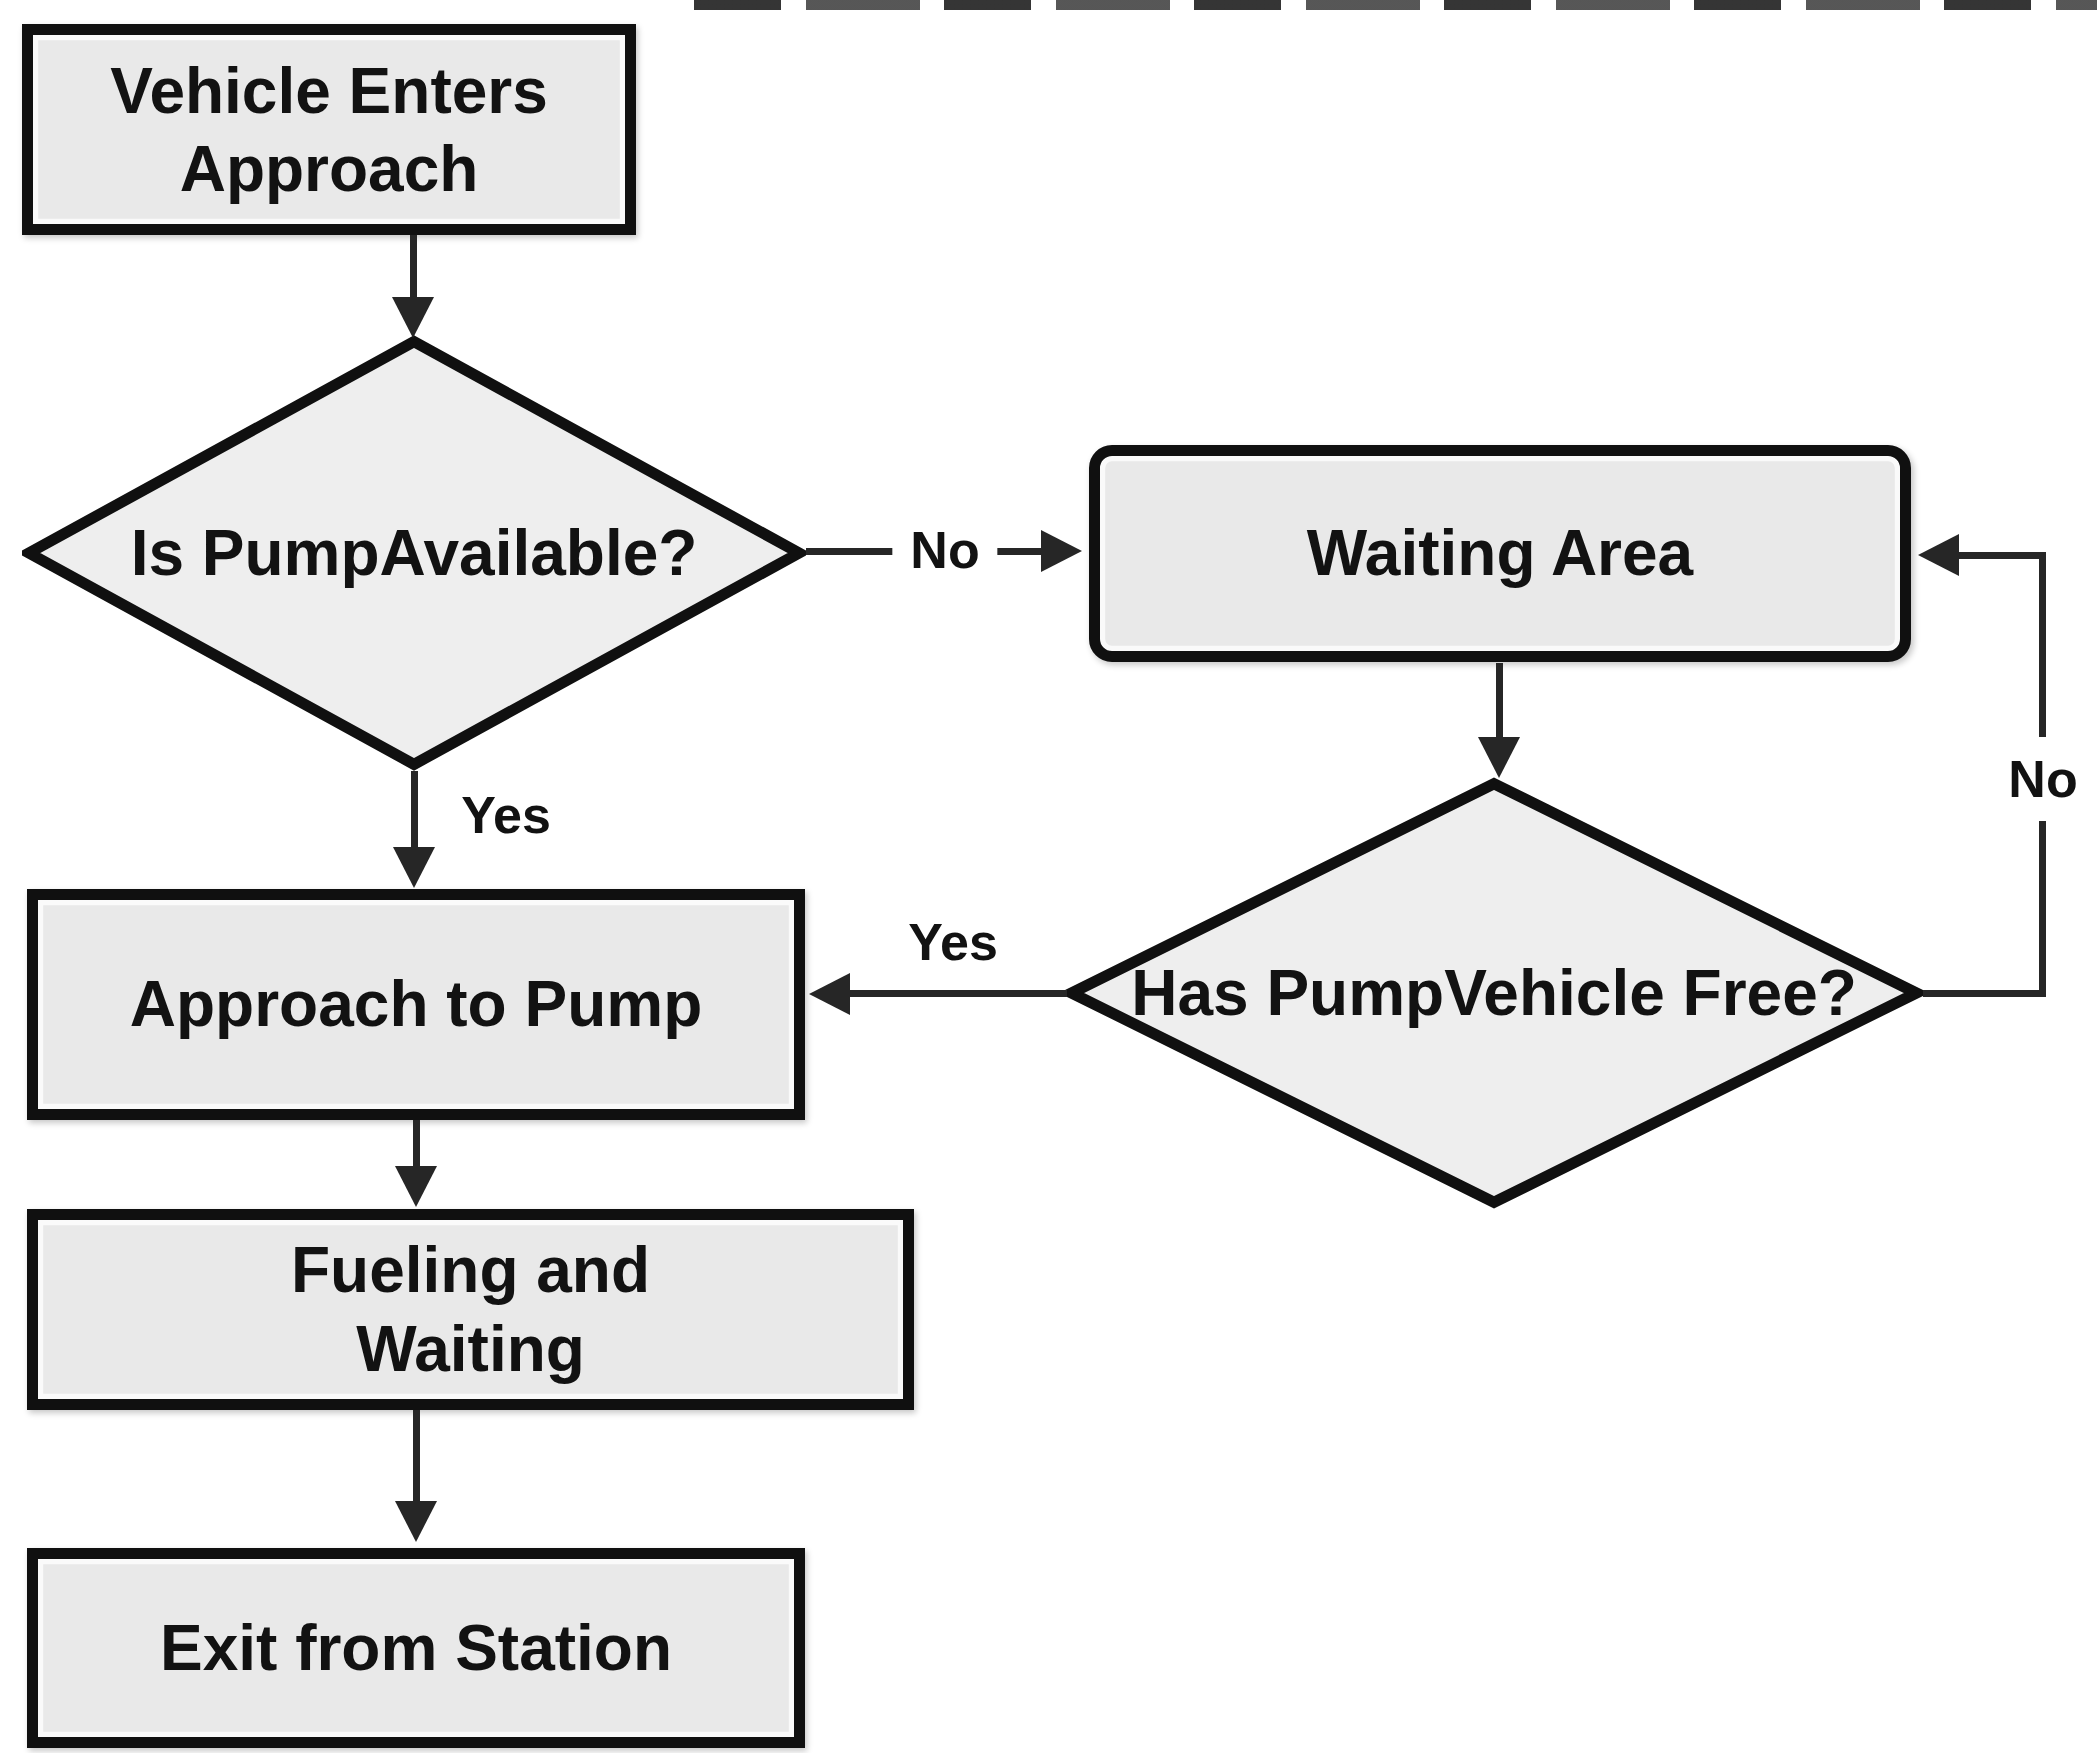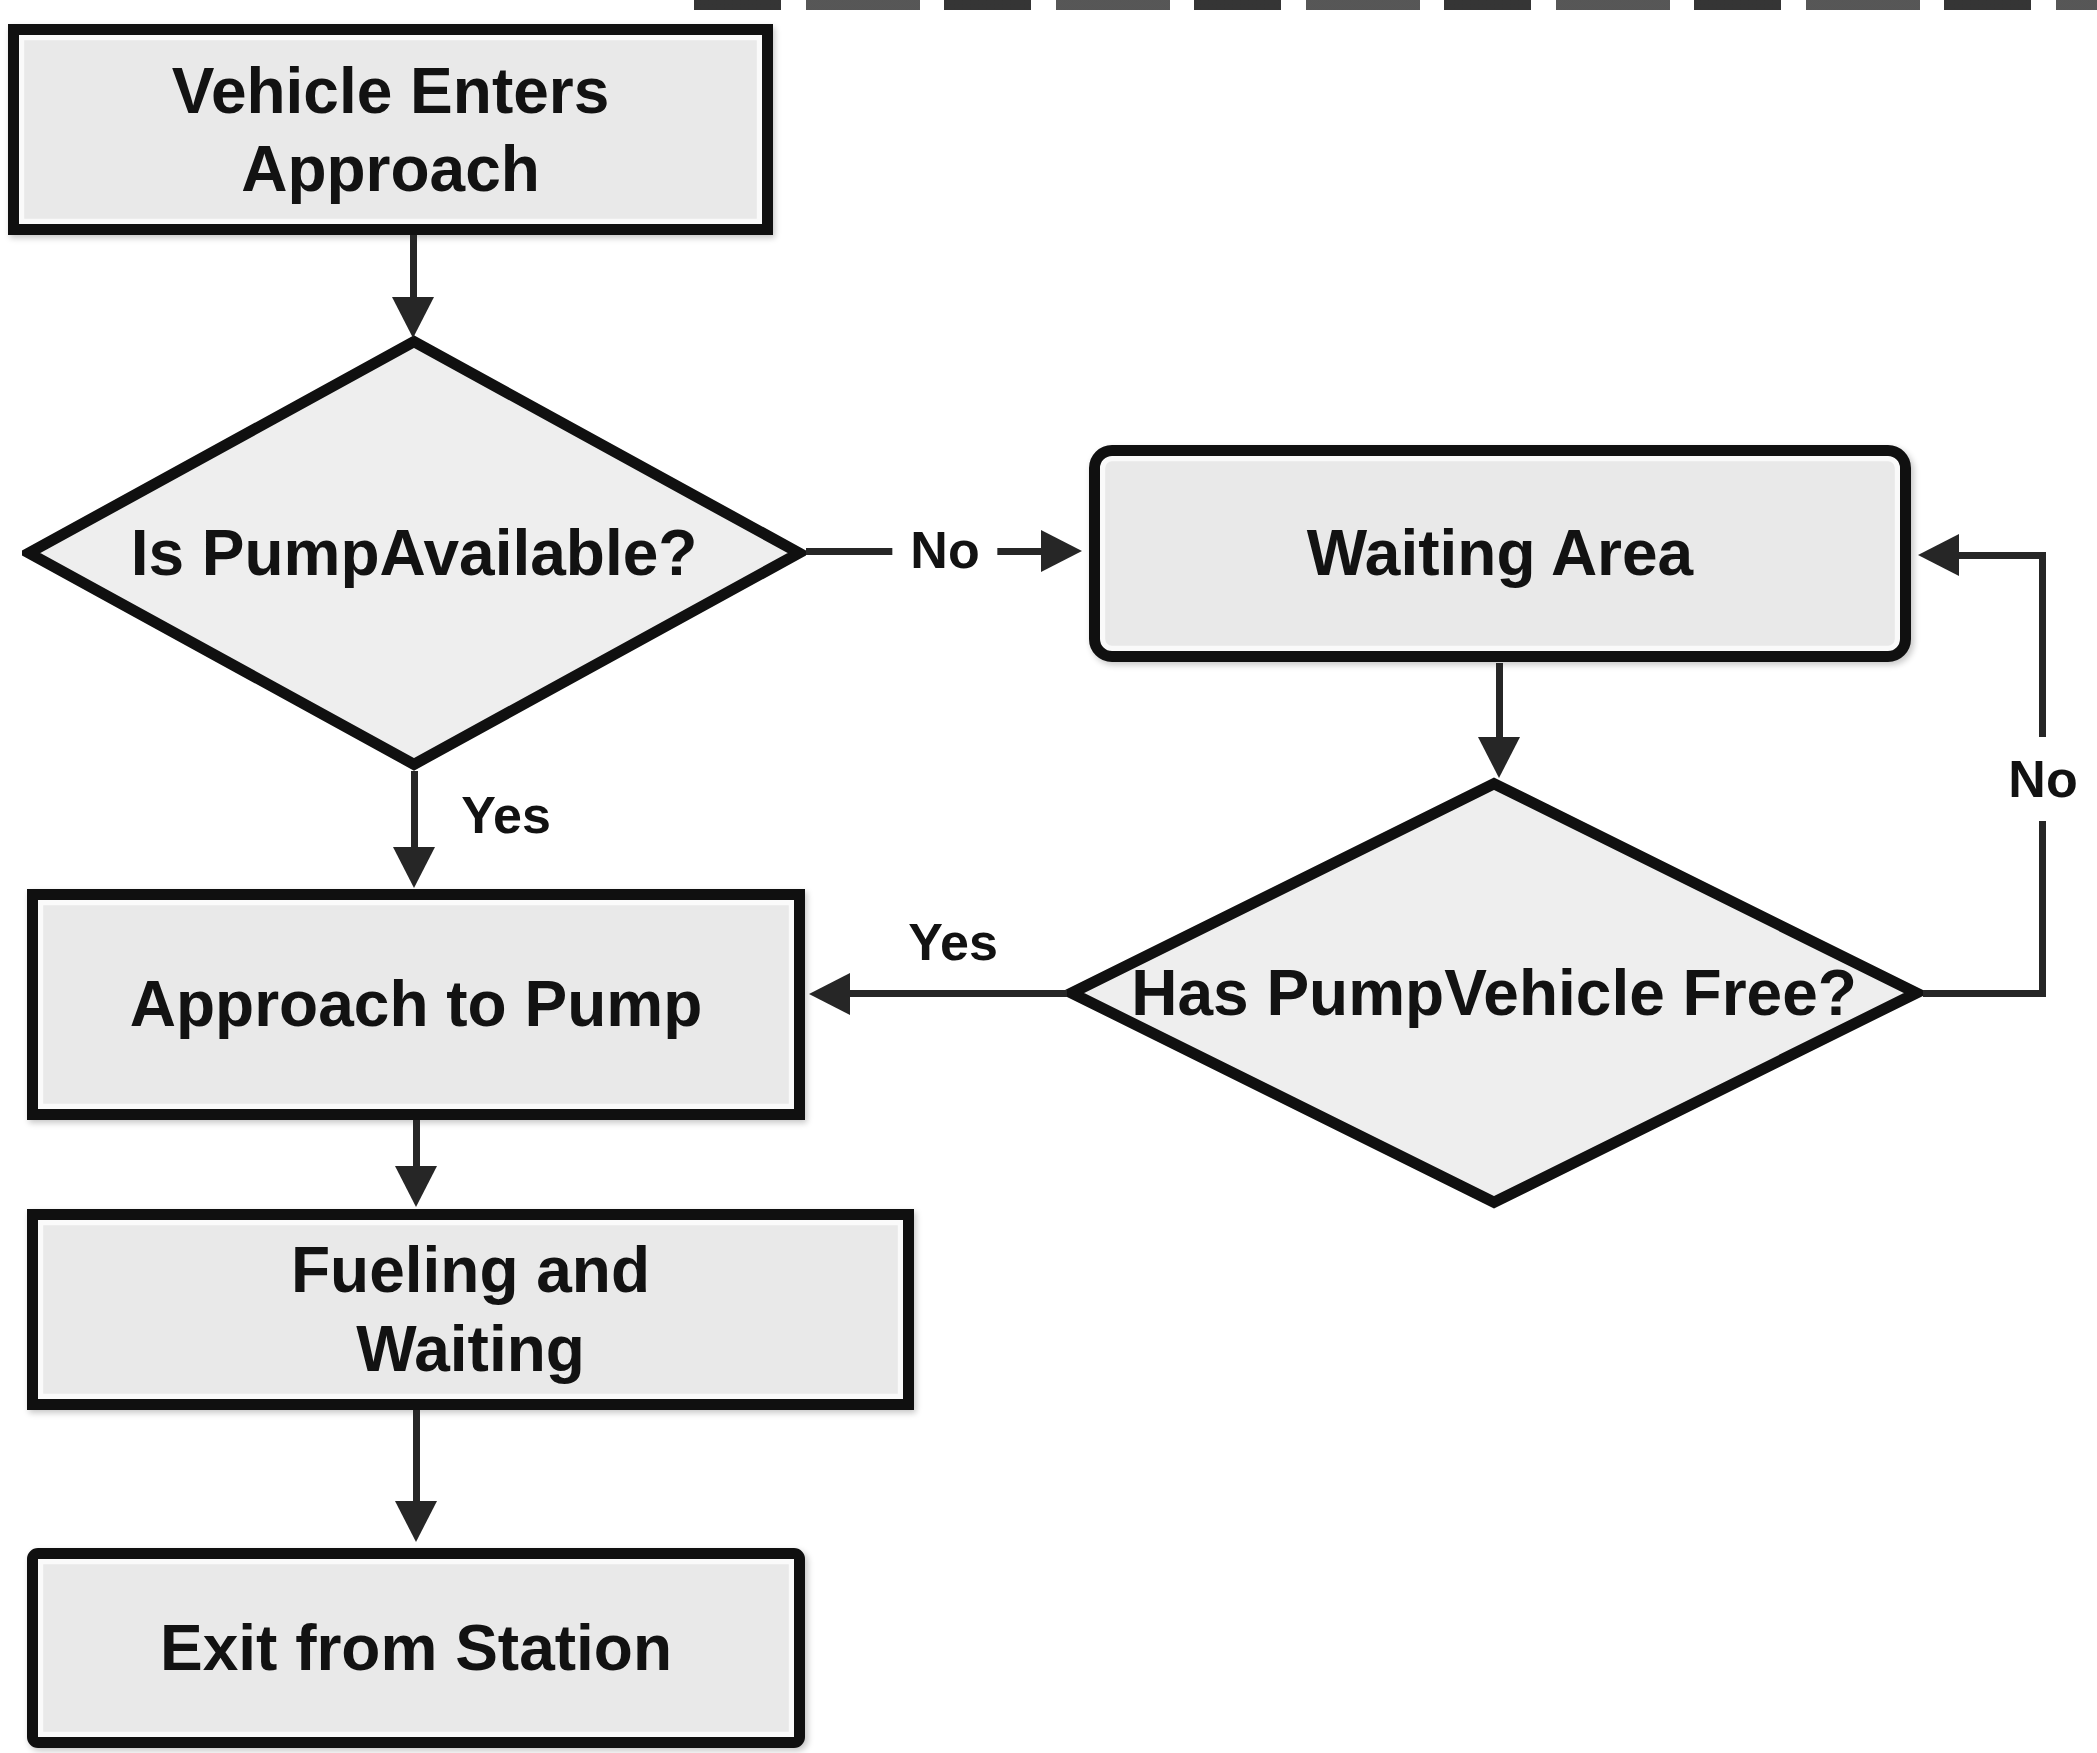--- a/index.html
+++ b/index.html
@@ -32,25 +32,25 @@
     flex-direction: column;
     align-items: center;
     justify-content: center;
     text-align: center;
     font-weight: bold;
     font-size: 64px;
     line-height: 1.22;
   }
   .node span { display: block; }
 
-  #node-vehicle  { left: 8px;   top: 24.4px;   width: 765px; height: 211px; }
+  #node-vehicle  { left: 22px;   top: 24.4px;   width: 614px; height: 211px; }
   #node-waiting  { left: 1089px; top: 445px;  width: 822px; height: 217px; border-radius: 23px; }
   #node-approach { left: 27px;   top: 889px; width: 778px; height: 231px; }
   #node-fueling  { left: 27px;   top: 1209px; width: 887px; height: 201px; }
-  #node-exit     { left: 27px;   top: 1548px; width: 778px; height: 200px; border-radius: 11px; }
+  #node-exit     { left: 27px;   top: 1548px; width: 778px; height: 200px; }
 
   
   .decision { position: absolute; }
   .decision svg { display: block; width: 100%; height: 100%; }
   .decision polygon {
     fill: var(--decision-fill);
     stroke: var(--node-border);
     stroke-width: 15;
     stroke-linejoin: miter;
   }

